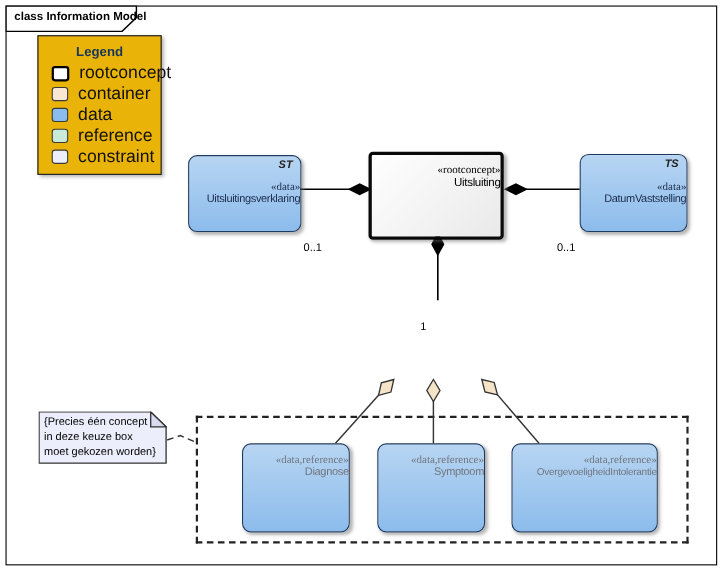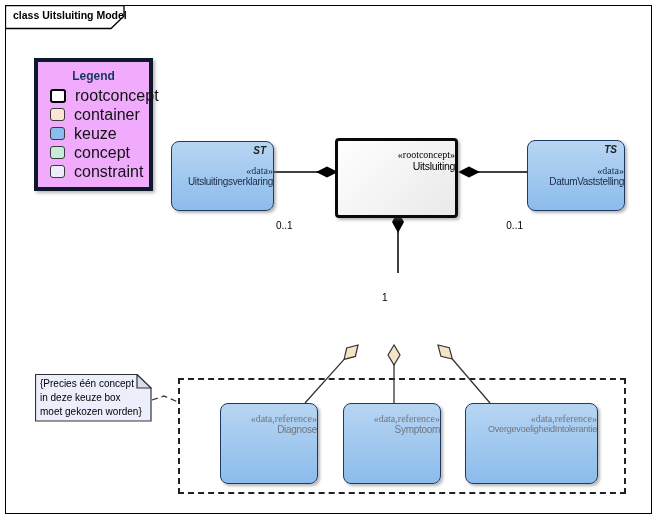--- a/index.html
+++ b/index.html
@@ -4,21 +4,21 @@
 <style>
   html,body{margin:0;padding:0;background:#ffffff;}
   .canvas{
     position:relative;width:658px;height:523px;background:#ffffff;
     font-family:"Liberation Sans","DejaVu Sans",sans-serif;color:#000;overflow:hidden;
   }
   .frame{position:absolute;left:5px;top:5px;width:645px;height:507px;border:1px solid #000;background:#fff;}
   .frame-tab-svg{position:absolute;left:5px;top:5px;}
   .frame-title{position:absolute;left:13px;top:9px;font-size:10.5px;font-weight:bold;white-space:nowrap;}
 
-  .legend{position:absolute;left:34px;top:58px;width:111px;height:125px;background:#f0abfc;border:4px solid #0f172a;box-shadow:2px 2px 3px rgba(100,100,100,.45);}
+  .legend{position:absolute;left:34px;top:32px;width:111px;height:125px;background:#eab308;border:1px solid #0f172a;box-shadow:2px 2px 3px rgba(100,100,100,.45);}
   .legend-title{text-align:center;font-size:12px;font-weight:bold;color:#17365d;margin-top:7px;}
   .legend-row{display:flex;align-items:center;margin:6px 0 0 12px;height:13px;}
   .swatch{width:13px;height:11px;border:1px solid #3a3a3a;border-radius:3px;background:#fff;flex:none;}
   .swatch.root{border:2px solid #000;width:12px;height:10px;}
   .legend-label{font-size:16px;margin-left:9px;color:#111;}
 
   .node{position:absolute;border-radius:8px;box-shadow:2px 2px 3px rgba(110,110,110,.5);
         display:flex;flex-direction:column;align-items:flex-end;z-index:5;}
   .node .stype{font-size:10px;white-space:nowrap;font-family:Liberation Serif, serif;}
   .node .nname{font-size:10px;font-weight:normal;white-space:nowrap;letter-spacing:-0.3px;margin-top:0;}
@@ -41,39 +41,39 @@
 </style>
 </head>
 <body>
 
 <div class="canvas">
 
   <div class="frame"></div>
   <svg class="frame-tab-svg" width="130" height="26">
     <path d="M0.5,0.5 L119,0.5 L119,11 L106,23.5 L0.5,23.5 Z" fill="#ffffff" stroke="#000000" stroke-width="1.3"></path>
   </svg>
-  <div class="frame-title">class Uitsluiting Model</div>
+  <div class="frame-title">class Information Model</div>
 
   <div class="legend">
     <div class="legend-title">Legend</div>
     <div class="legend-row">
       <div class="swatch root" style="background: rgb(255, 255, 255);"></div>
       <div class="legend-label">rootconcept</div>
     </div>
     <div class="legend-row">
       <div class="swatch" style="background: rgb(249, 230, 211);"></div>
       <div class="legend-label">container</div>
     </div>
     <div class="legend-row">
       <div class="swatch" style="background: rgb(138, 189, 237);"></div>
-      <div class="legend-label">keuze</div>
+      <div class="legend-label">data</div>
     </div>
     <div class="legend-row">
       <div class="swatch" style="background: rgb(201, 234, 216);"></div>
-      <div class="legend-label">concept</div>
+      <div class="legend-label">reference</div>
     </div>
     <div class="legend-row">
       <div class="swatch" style="background: rgb(236, 238, 251);"></div>
       <div class="legend-label">constraint</div>
     </div>
   </div>
 
   <div class="choice-box"></div>
 
   <svg class="wires" width="658" height="523">

